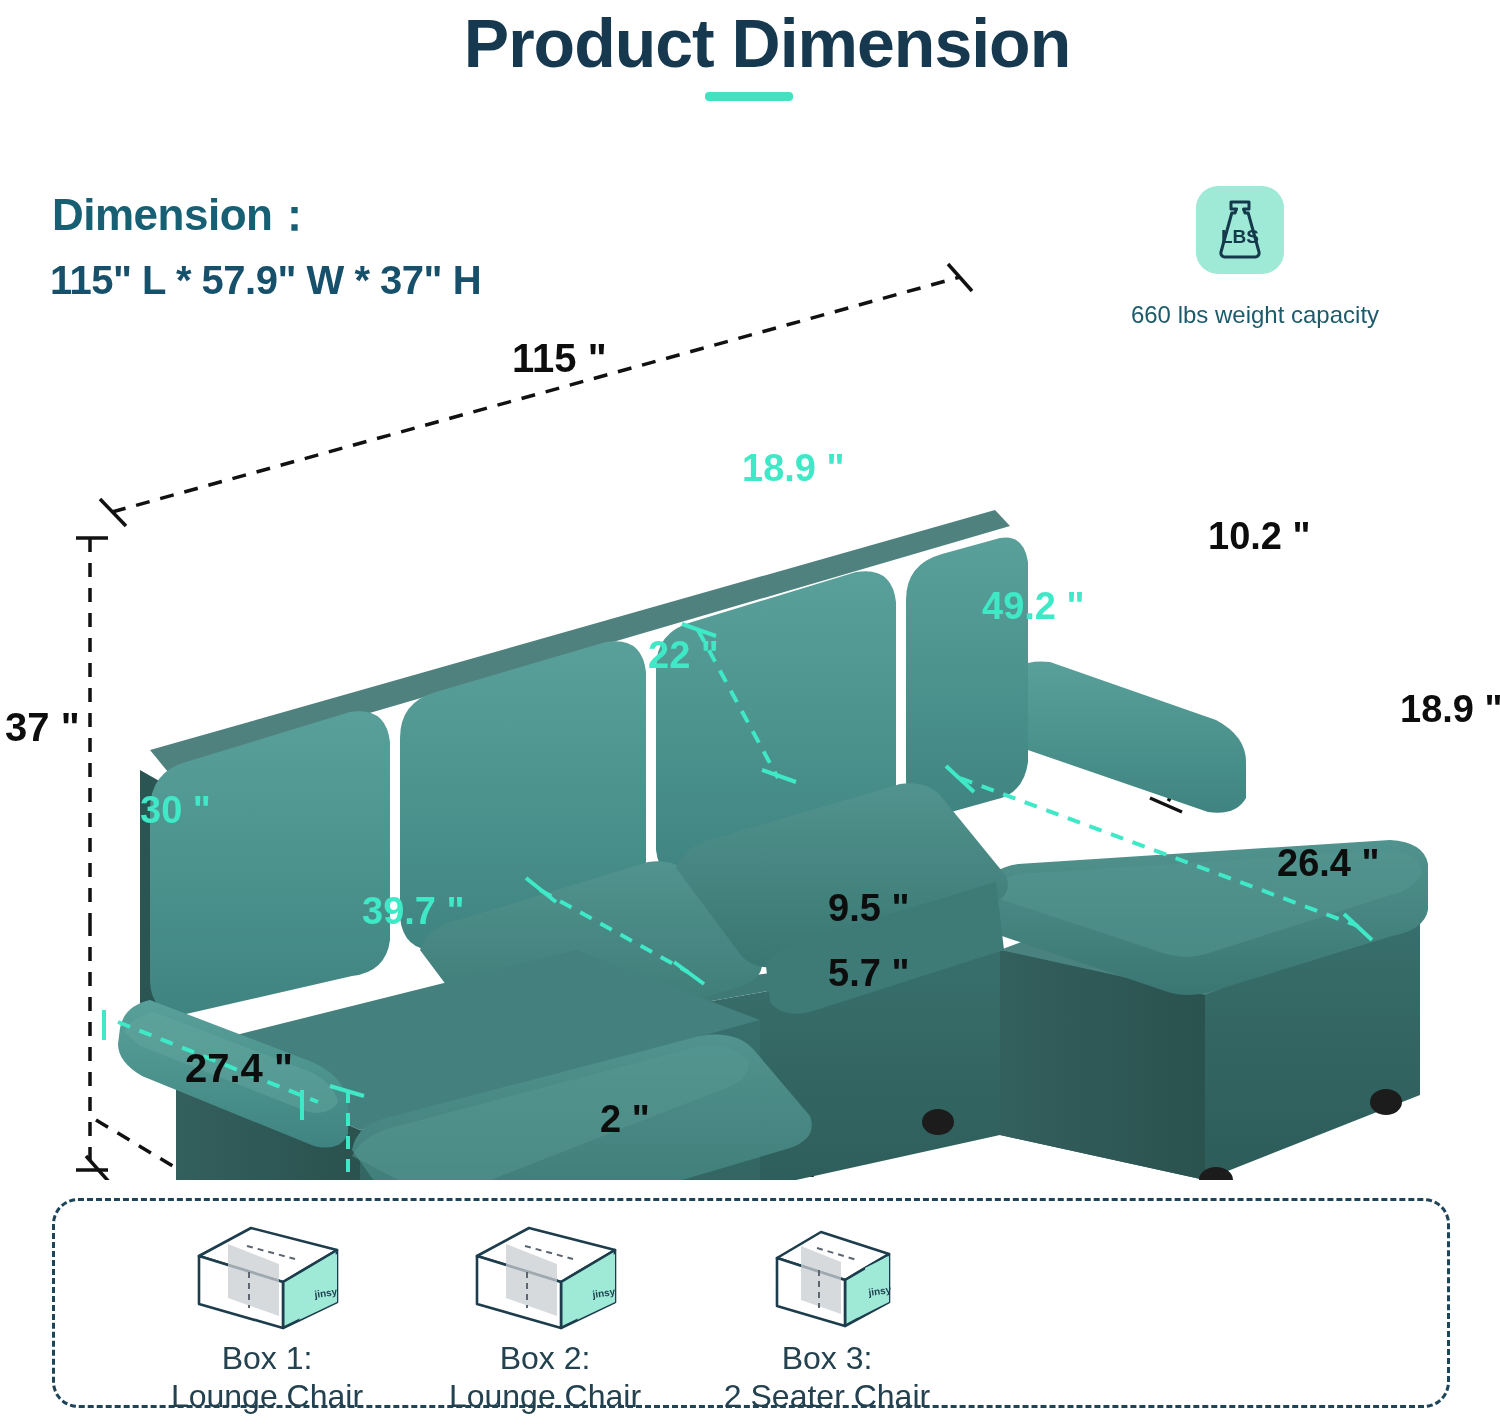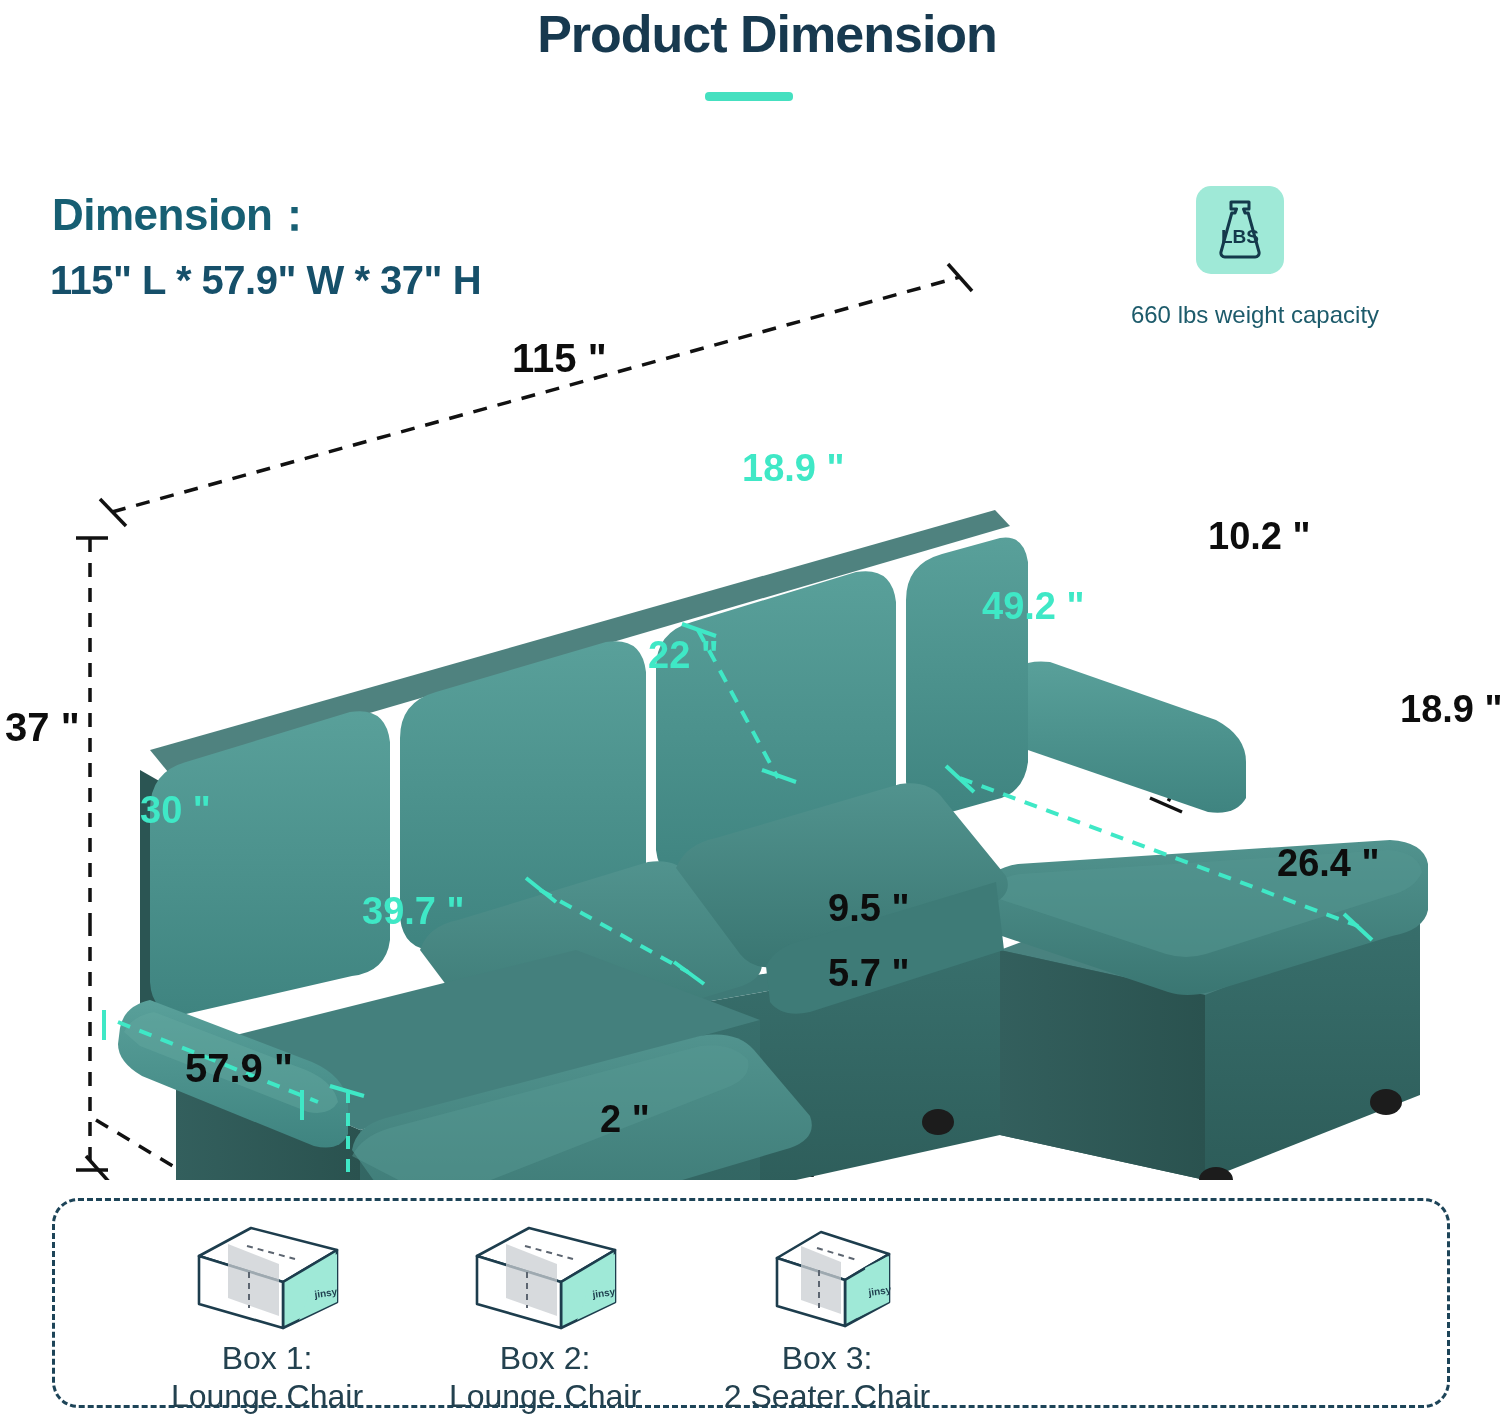--- a/index.html
+++ b/index.html
@@ -8,21 +8,21 @@
     width: 1500px; height: 1425px;
     font-family: "Liberation Sans", sans-serif;
     position: relative; overflow: hidden;
   }
   .stage { position: absolute; inset: 0; }
 
   
   #page-title {
     position: absolute; top: 4px; left: 0; width: 1500px;
     text-align: center;
-    font-size: 52px; font-weight: bold; letter-spacing: -1px;
+    font-size: 68px; font-weight: bold; letter-spacing: -1px;
     color: #17394f;
     padding-left: 34px;
   }
   #title-underline {
     position: absolute; top: 92px; left: 705px;
     width: 88px; height: 9px; border-radius: 4px;
     background: #45e0c0;
   }
 
   
@@ -33,21 +33,21 @@
   }
   #dimension-value {
     position: absolute; top: 258px; left: 50px;
     font-size: 40px; font-weight: bold; color: #16506a;
     letter-spacing: -0.5px;
   }
 
   
   #weight-badge {
     position: absolute; top: 186px; left: 1196px;
-    width: 88px; height: 88px; border-radius: 15px;
+    width: 88px; height: 88px; border-radius: 22px;
     background: #9fe9d7;
   }
   #weight-badge svg { position: absolute; top: 12px; left: 15px; }
   #weight-capacity-text {
     position: absolute; top: 300px; left: 1105px; width: 300px;
     text-align: center; font-size: 24px; line-height: 1.28;
     color: #1d5b6b;
   }
 
   
@@ -262,21 +262,21 @@
   <div class="dim black" id="dim-102"><span>10.2</span> <span class="u">"</span></div>
   <div class="dim mint" id="dim-492"><span>49.2</span> <span class="u">"</span></div>
   <div class="dim mint" id="dim-22"><span>22</span> <span class="u">"</span></div>
   <div class="dim black" id="dim-37"><span>37</span> <span class="u">"</span></div>
   <div class="dim black" id="dim-189b"><span>18.9</span> <span class="u">"</span></div>
   <div class="dim mint" id="dim-30"><span>30</span> <span class="u">"</span></div>
   <div class="dim mint" id="dim-245"><span>39.7</span> <span class="u">"</span></div>
   <div class="dim black" id="dim-264"><span>26.4</span> <span class="u">"</span></div>
   <div class="dim black" id="dim-95"><span>9.5</span> <span class="u">"</span></div>
   <div class="dim black" id="dim-75"><span>5.7</span> <span class="u">"</span></div>
-  <div class="dim black" id="dim-579"><span>57.9</span> <span class="u">"</span></div>
+  <div class="dim black" id="dim-579"><span>27.4</span> <span class="u">"</span></div>
   <div class="dim black" id="dim-2"><span>2</span> <span class="u">"</span></div>
 
   <div id="boxes-panel">
 
     <div class="box-item" id="box-item-1">
       <div class="box-art">
         <svg width="160" height="120" viewBox="0 0 160 120">
           <path d="M12 40 L64 12 L150 34 L96 66 Z" fill="#ffffff" stroke="#1d3d4d" stroke-width="2.6" stroke-linejoin="round"></path>
           <path d="M96 66 L150 34 L150 86 L96 112 Z" fill="#9fe9d7" stroke="#1d3d4d" stroke-width="2.6" stroke-linejoin="round"></path>
           <path d="M96 66 L96 112 L12 88 L12 40 Z" fill="#ffffff" stroke="#1d3d4d" stroke-width="2.6" stroke-linejoin="round"></path>

